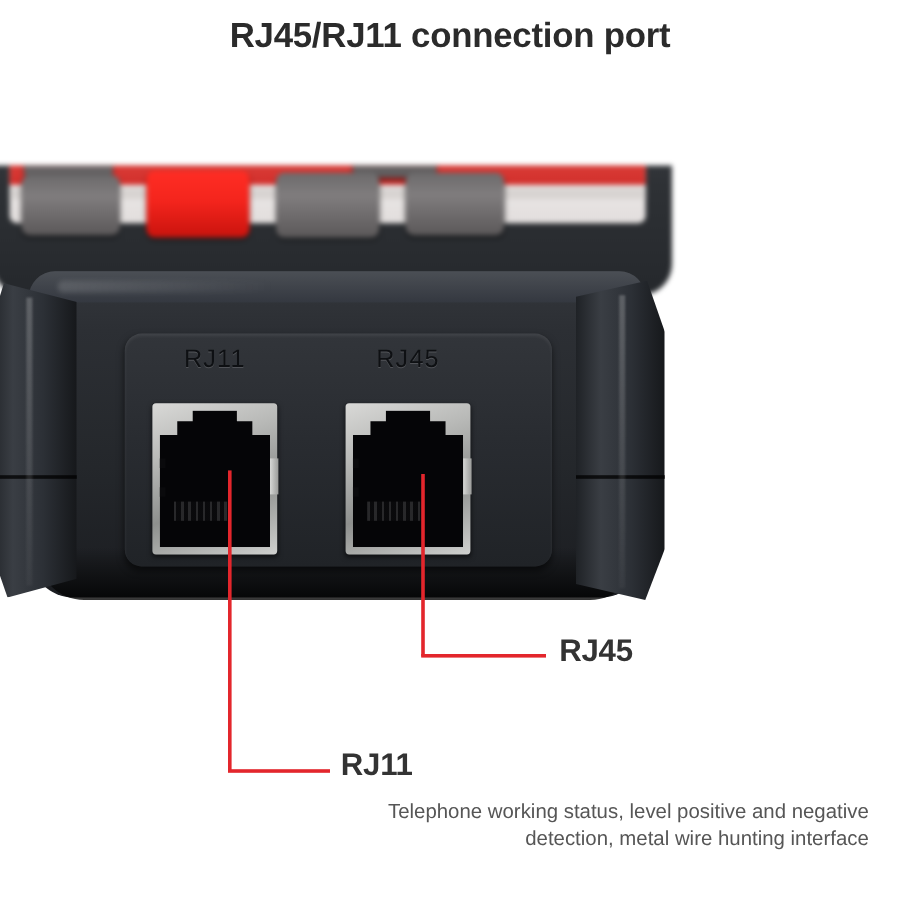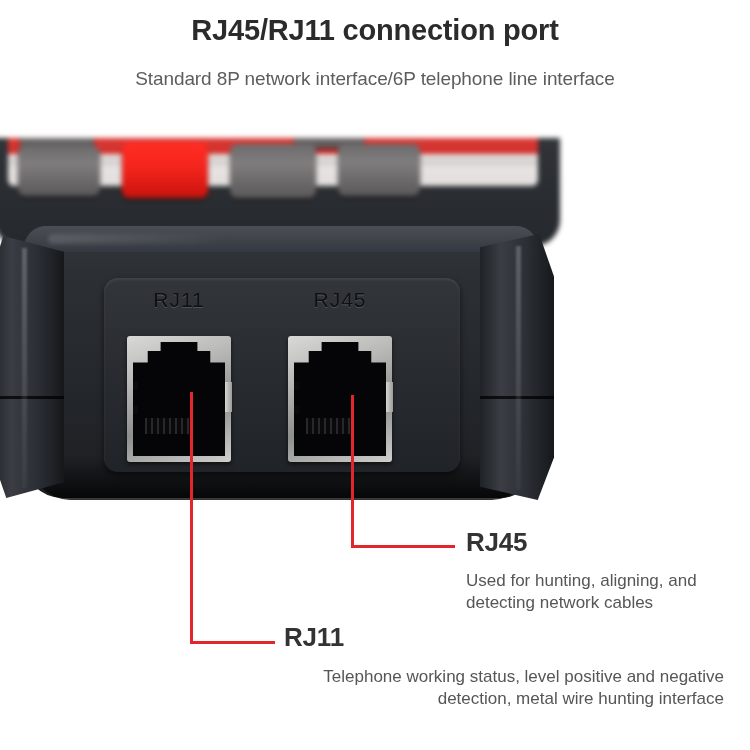--- a/index.html
+++ b/index.html
@@ -296,21 +296,20 @@
   .c45-body { left: 466px; top: 570px; width: 280px; }
   .c11-head { left: 284px; top: 622px; }
   .c11-body { left: 284px; top: 666px; width: 440px; text-align: right; }
 </style>
 </head>
 <body>
 
 <div id="stage">
 
   <div class="title">RJ45/RJ11 connection port</div>
-  <div class="subtitle">Standard 8P network interface/6P telephone line interface</div>
 
   <div id="device">
 
     <div class="blur-top">
       <div class="kp-shell">
         <div class="kp-panel">
           <div class="kp-redband"></div>
           <div class="kp-redband2"></div>
         </div>
         <div class="btn b6"></div>
@@ -357,18 +356,17 @@
       <div class="jack-clipR"></div>
     </div>
   </div>
 
   <div class="lead lead-45-v"></div>
   <div class="lead lead-45-h"></div>
   <div class="lead lead-11-v"></div>
   <div class="lead lead-11-h"></div>
 
   <div class="callout-head c45-head">RJ45</div>
-  <div class="callout-body c45-body">Used for hunting, aligning, and detecting network cables</div>
 
   <div class="callout-head c11-head">RJ11</div>
   <div class="callout-body c11-body">Telephone working status, level positive and negative detection, metal wire hunting interface</div>
 
 </div>
 
 </body></html>

